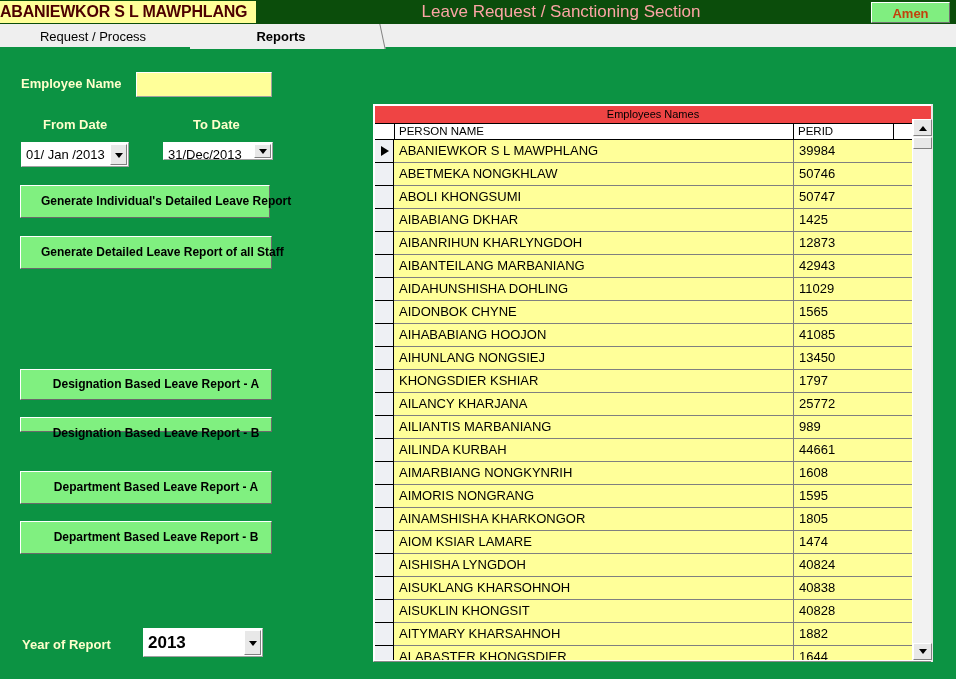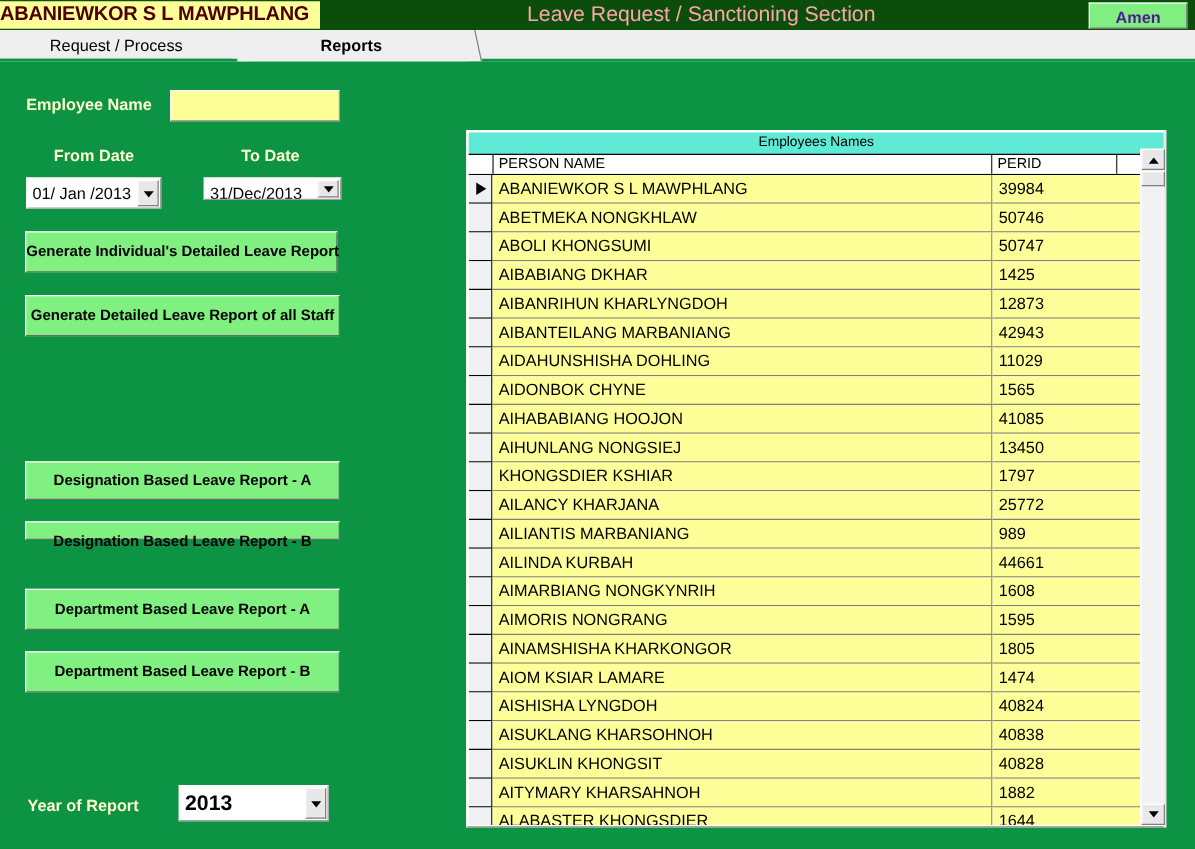--- a/index.html
+++ b/index.html
@@ -23,21 +23,21 @@
     white-space:nowrap;overflow:hidden;
     letter-spacing:-0.2px;
   }
   #app-title{
     position:absolute;left:256px;top:0;width:610px;height:24px;
     color:#fca5a5;font-size:17px;line-height:24px;text-align:center;
     white-space:nowrap;overflow:hidden;
   }
   #amend-btn{
     position:absolute;left:871px;top:2px;width:79px;height:21px;
-    background:#80ee80;color:#4c1d95;border:1px solid #ffffff;
+    background:#80ee80;color:#c2410c;border:1px solid #ffffff;
     border-right-color:#707070;border-bottom-color:#707070;
     font-size:13px;font-weight:bold;line-height:21px;text-align:center;
     box-sizing:border-box;cursor:pointer;
   }
 
   
   #tabstrip{
     position:absolute;left:0;top:24px;width:956px;height:25px;
     background:#efefef;
   }
@@ -112,40 +112,40 @@
   #from-date{left:21px;top:142px;width:108px;height:25px;}
   #to-date{left:163px;top:142px;width:110px;height:18px;}
   #year-combo{left:143px;top:628px;width:120px;height:29px;}
   #year-combo .val{font-size:17px;font-weight:bold;line-height:27px;}
 
   .gbtn{
     position:absolute;background:#80f080;color:#000;
     border:1px solid #ffffff;border-right-color:#6a6a6a;border-bottom-color:#6a6a6a;
     box-sizing:border-box;text-align:center;
     font-size:12px;font-weight:bold;
-    white-space:nowrap;cursor:pointer;
+    white-space:nowrap;cursor:pointer;padding-left:20px;
   }
   #btn-ind{left:20px;top:185px;width:250px;height:33px;line-height:31px;}
   #btn-all{left:20px;top:236px;width:252px;height:33px;line-height:31px;}
   #btn-desg-a{left:20px;top:369px;width:252px;height:31px;line-height:29px;}
   #btn-desg-b{left:20px;top:417px;width:252px;height:15px;line-height:31px;}
   #btn-dept-a{left:20px;top:471px;width:252px;height:33px;line-height:31px;}
   #btn-dept-b{left:20px;top:521px;width:252px;height:33px;line-height:31px;}
 
   
   #grid{
     position:absolute;left:373px;top:104px;width:560px;height:558px;
     background:#ffffff;
     border:1px solid #ffffff;
     border-right-color:#8a8a8a;border-bottom-color:#8a8a8a;
     box-sizing:border-box;overflow:hidden;
   }
   #grid-caption{
     position:absolute;left:1px;top:1px;right:1px;height:17px;
-    background:#5eead4;color:#000;font-size:11px;line-height:17px;
+    background:#ef4444;color:#000;font-size:11px;line-height:17px;
     text-align:center;border-bottom:1px solid #000;
   }
   #grid-head{
     position:absolute;left:1px;top:19px;right:1px;height:15px;
     border-bottom:1px solid #000;
   }
   #grid-head .hcell{
     position:absolute;top:0;height:15px;color:#000;font-size:11.5px;
     line-height:15px;padding-left:4px;box-sizing:border-box;
     background:#ffffff;overflow:hidden;white-space:nowrap;

